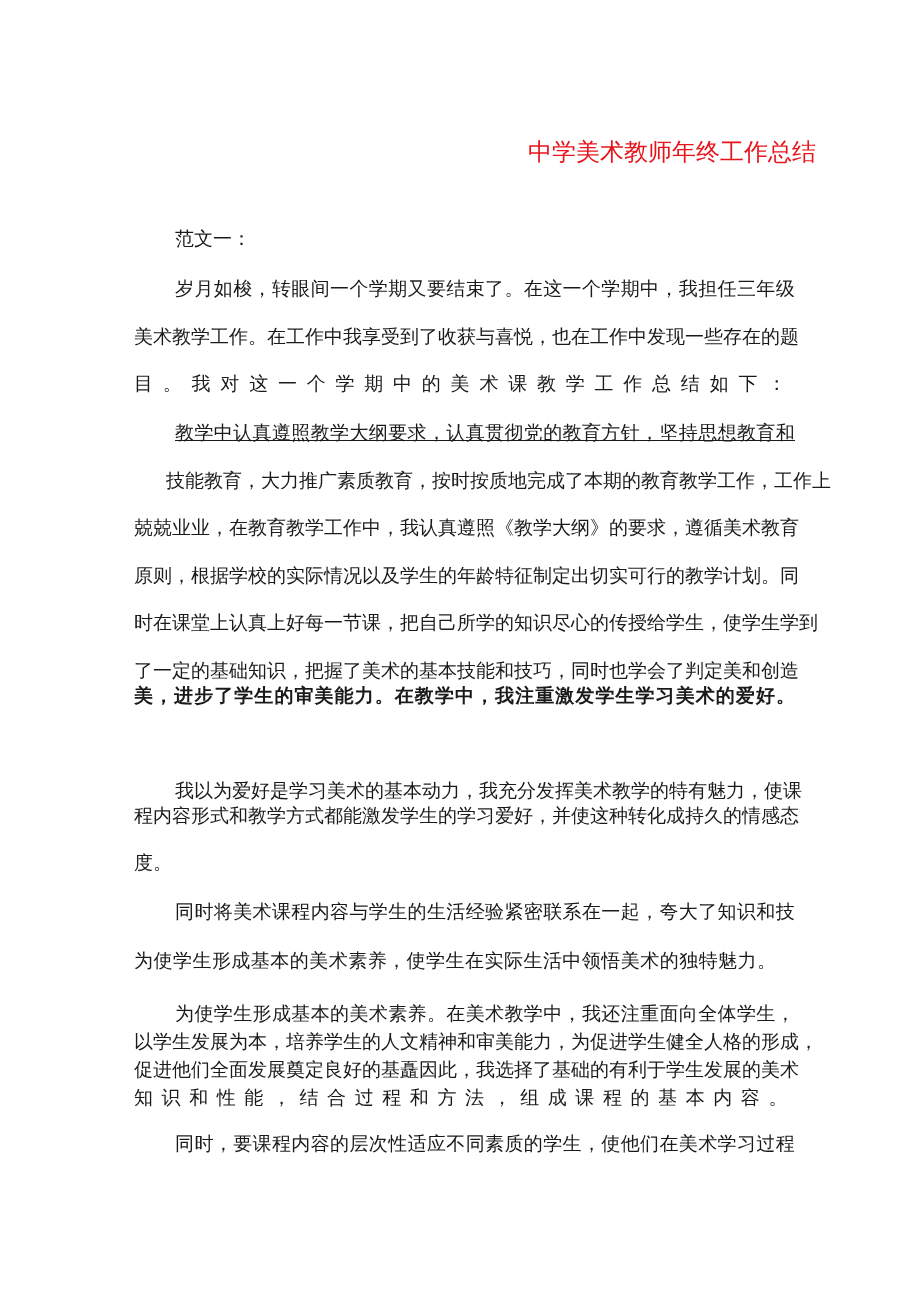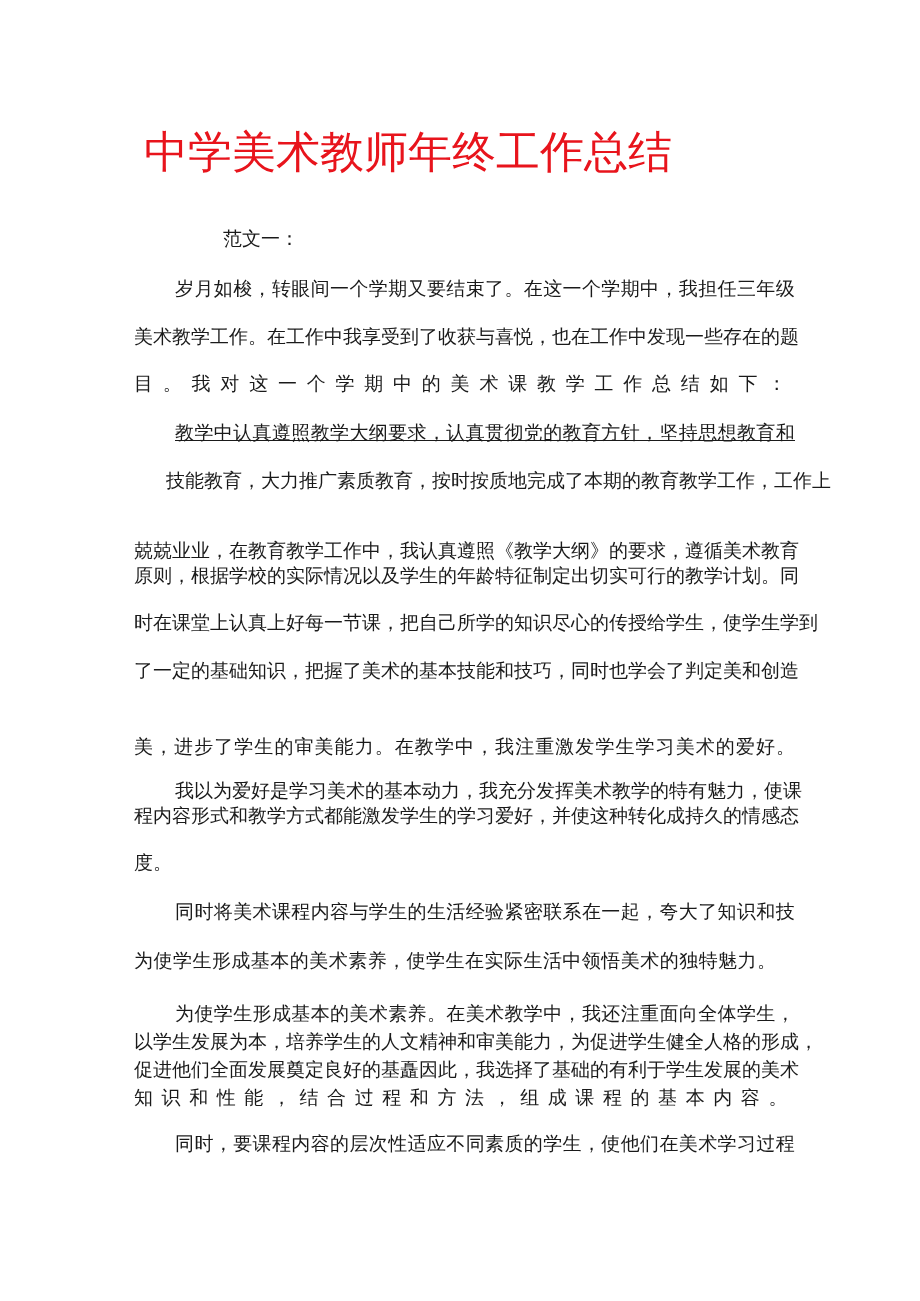--- a/index.html
+++ b/index.html
@@ -1,41 +1,41 @@
 <!DOCTYPE html>
 <html><head>
 <meta charset="utf-8">
 <style>
   html, body { margin: 0; padding: 0; background: #ffffff; }
   body { width: 920px; height: 1301px; position: relative; overflow: hidden;
          font-family: "DejaVu Serif", "Liberation Serif", serif; color: #1a1a1a; }
-  .title { position: absolute; left: 0; width: 816px; top: 128px; text-align: center;
+  .title { position: absolute; left: 0; width: 816px; top: 128px; text-align: right;
            font-family: "DejaVu Sans", "Liberation Sans", sans-serif;
-           font-size: 44px; color: #e8141c; letter-spacing: 0px; line-height: 48px; }
+           font-size: 24px; color: #e8141c; letter-spacing: 0px; line-height: 48px; }
   .page { position: absolute; left: 134px; width: 660px; font-size: 19px; }
   .line { position: absolute; left: 0; white-space: nowrap; line-height: 28px; height: 28px; }
   .indent { left: 41px; }
 </style>
 </head>
 <body>
 
 <div class="title" style="color: rgb(232, 20, 28);">中学美术教师年终工作总结</div>
 
 <div class="page" id="page" style="top: 0px;">
-    <div class="line indent" style="top: 224px; margin-left: 48px;">范文一：</div>
+    <div class="line indent" style="top: 224px;">范文一：</div>
     <div class="line indent" style="top: 274px; letter-spacing: 0.375px;">岁月如梭，转眼间一个学期又要结束了。在这一个学期中，我担任三年级</div>
     <div class="line" style="top: 322px;">美术教学工作。在工作中我享受到了收获与喜悦，也在工作中发现一些存在的题</div>
     <div class="line" style="top: 369px; letter-spacing: 9.78261px;">目。我对这一个学期中的美术课教学工作总结如下：</div>
     <div class="line indent" style="top: 418px; letter-spacing: 0.375px; text-decoration: underline;">教学中认真遵照教学大纲要求，认真贯彻党的教育方针，坚持思想教育和</div>
     <div class="line" style="top: 466px; margin-left: 32px;">技能教育，大力推广素质教育，按时按质地完成了本期的教育教学工作，工作上</div>
-    <div class="line" style="top: 536px;">兢兢业业，在教育教学工作中，我认真遵照《教学大纲》的要求，遵循美术教育</div>
+    <div class="line" style="top: 513px;">兢兢业业，在教育教学工作中，我认真遵照《教学大纲》的要求，遵循美术教育</div>
     <div class="line" style="top: 561px;">原则，根据学校的实际情况以及学生的年龄特征制定出切实可行的教学计划。同</div>
     <div class="line" style="top: 608px;">时在课堂上认真上好每一节课，把自己所学的知识尽心的传授给学生，使学生学到</div>
     <div class="line" style="top: 656px; text-align: right;">了一定的基础知识，把握了美术的基本技能和技巧，同时也学会了判定美和创造</div>
-    <div class="line" style="top: 732px; letter-spacing: 1.06061px;">美，进步了学生的审美能力。在教学中，我注重激发学生学习美术的爱好。</div>
+    <div class="line" style="top: 681px; letter-spacing: 1.06061px; font-weight: bold;">美，进步了学生的审美能力。在教学中，我注重激发学生学习美术的爱好。</div>
     <div class="line indent" style="top: 753px; margin-top: 23px;">我以为爱好是学习美术的基本动力，我充分发挥美术教学的特有魅力，使课</div>
     <div class="line" style="top: 801px;">程内容形式和教学方式都能激发学生的学习爱好，并使这种转化成持久的情感态</div>
     <div class="line" style="top: 848px;">度。</div>
     <div class="line indent" style="top: 897px; letter-spacing: 0.375px;">同时将美术课程内容与学生的生活经验紧密联系在一起，夸大了知识和技</div>
     <div class="line" style="top: 946px; letter-spacing: 0.470588px;">为使学生形成基本的美术素养，使学生在实际生活中领悟美术的独特魅力。</div>
     <div class="line indent" style="top: 999px; letter-spacing: 0.375px;">为使学生形成基本的美术素养。在美术教学中，我还注重面向全体学生，</div>
     <div class="line" style="top: 1027px;">以学生发展为本，培养学生的人文精神和审美能力，为促进学生健全人格的形成，</div>
     <div class="line" style="top: 1055px;">促进他们全面发展奠定良好的基矗因此，我选择了基础的有利于学生发展的美术</div>
     <div class="line" style="top: 1083px; letter-spacing: 8.58333px;">知识和性能，结合过程和方法，组成课程的基本内容。</div>
     <div class="line indent" style="top: 1129px; letter-spacing: 0.375px;">同时，要课程内容的层次性适应不同素质的学生，使他们在美术学习过程</div>

